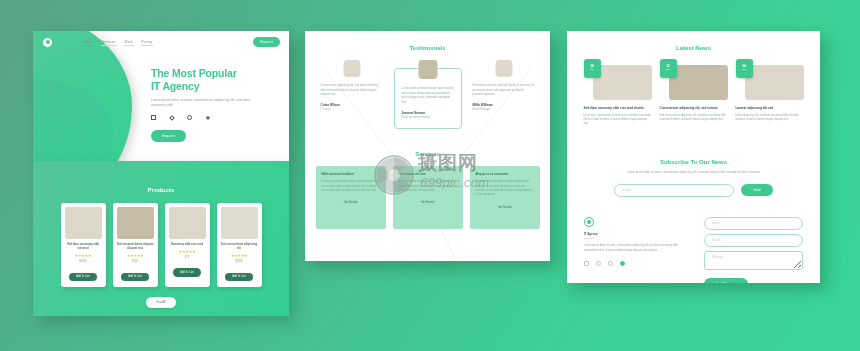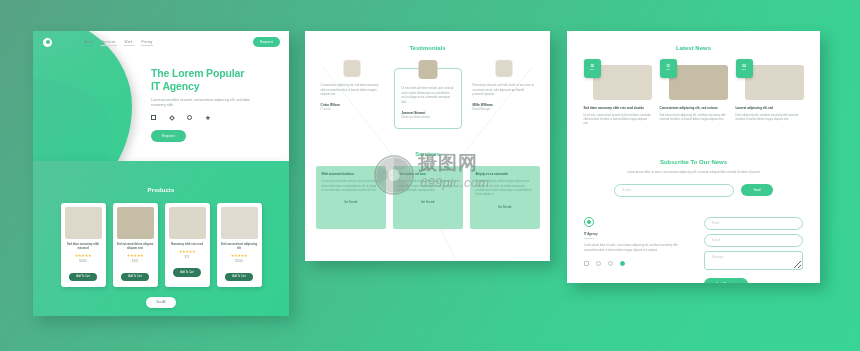--- a/index.html
+++ b/index.html
@@ -179,21 +179,21 @@
       <a href="#" class="on">About</a>
       <a href="#">Services</a>
       <a href="#">Work</a>
       <a href="#">Pricing</a>
     </nav>
     <button class="btn-pill">Request</button>
   </div>
 
   <div class="hero-body">
     <h1>
-      <span>The Lorem Popular</span><br>
+      <span>The Most Popular</span><br>
       <span>IT Agency</span>
     </h1>
     <p class="hero-sub">Lorem ipsum dolor sit amet, consectetuer adipiscing elit, sed diam nonummy nibh</p>
     <div class="hero-icons">
       <span class="ic-sq"></span>
       <span class="ic-dia"></span>
       <span class="ic-ci"></span>
       <span class="ic-st">★</span>
     </div>
     <button class="btn-pill hero-cta">Request</button>

